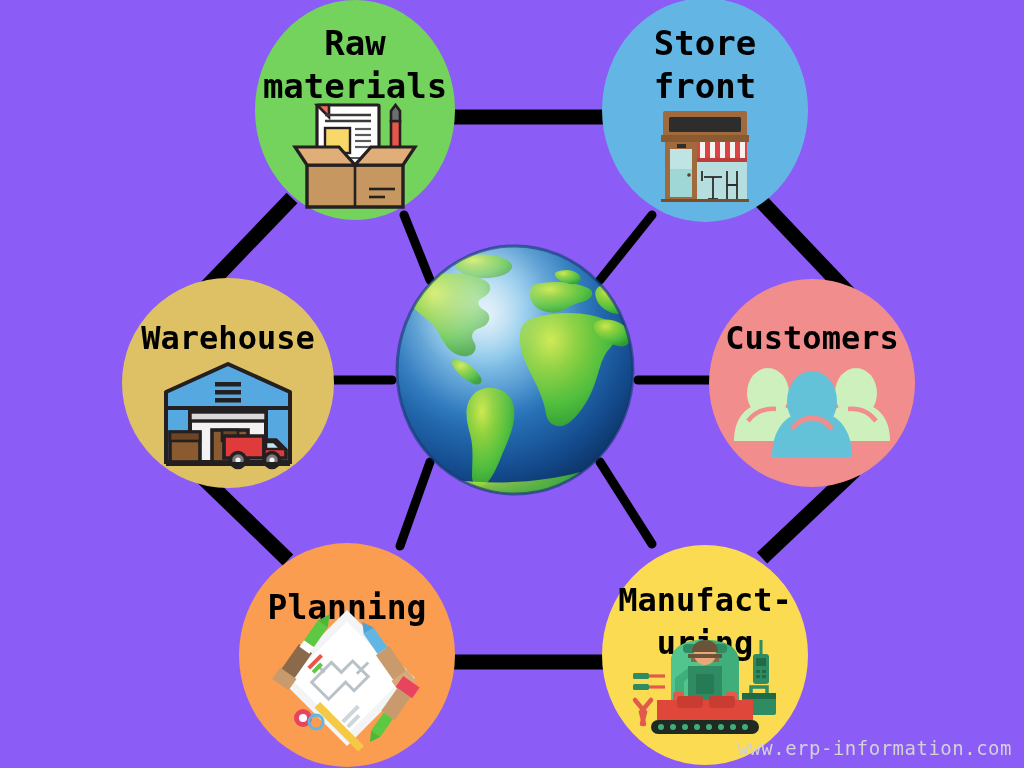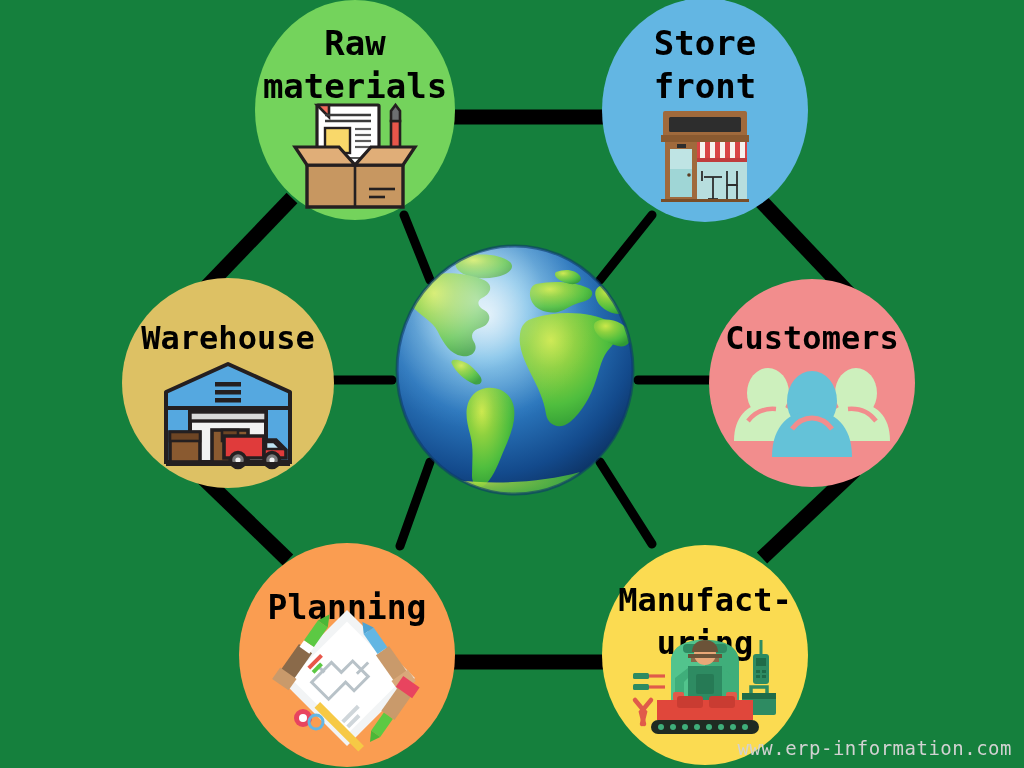--- a/index.html
+++ b/index.html
@@ -11,21 +11,21 @@
   body {
     width: 1024px;
     height: 768px;
     overflow: hidden;
     font-family: "DejaVu Sans Mono", "Liberation Mono", monospace;
   }
   #stage {
     position: relative;
     width: 1024px;
     height: 768px;
-    background: #15803d;
+    background: #8b5cf6;
   }
   #diagram-svg {
     position: absolute;
     left: 0;
     top: 0;
     width: 1024px;
     height: 768px;
     display: block;
   }
   .node-label {

